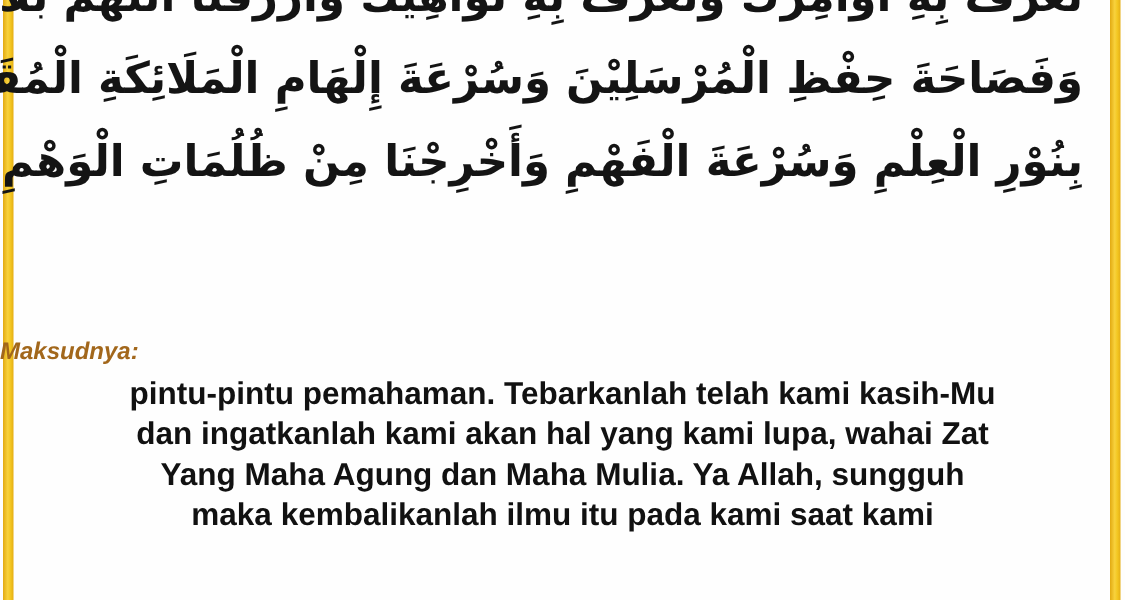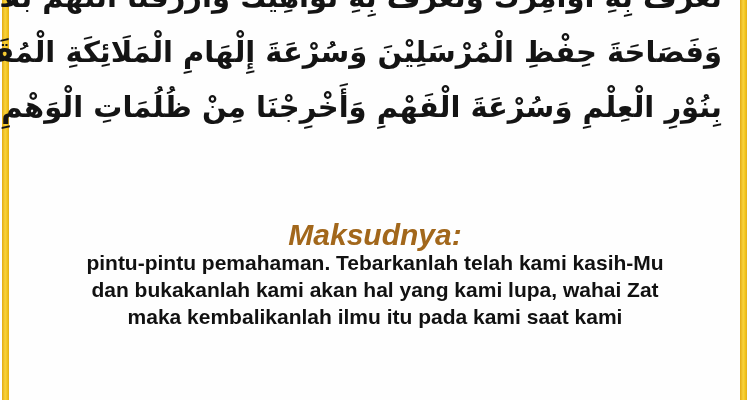--- a/index.html
+++ b/index.html
@@ -43,22 +43,21 @@
     line-height: 55px;
     white-space: nowrap;
   }
 
   
   .meaning-heading {
     position: absolute;
     top: 221px;
     left: 0;
     right: 0;
-    text-align: center;
-    font-size: 30px;
+    font-size: 16px;
     font-weight: bold;
     font-style: italic;
     color: #a2671b;
     line-height: 27px;
   }
 
   
   .translation-block {
     position: absolute;
     top: 249px;
@@ -86,17 +85,18 @@
   <div class="arabic-block">
     <div class="arabic-line">تُعْرَفُ بِهِ أَوَامِرُكَ وَتُعْرَفُ بِهِ نَوَاهِيْكَ وَارْزُقْنَا اللَّهُمَّ بَلَاغَةَ فَهْمِ النَّبِيِّيْنَ</div>
     <div class="arabic-line">وَفَصَاحَةَ حِفْظِ الْمُرْسَلِيْنَ وَسُرْعَةَ إِلْهَامِ الْمَلَائِكَةِ الْمُقَرَّبِيْنَ وَأَكْرِمْنَا اللَّهُمَّ</div>
     <div class="arabic-line">بِنُوْرِ الْعِلْمِ وَسُرْعَةَ الْفَهْمِ وَأَخْرِجْنَا مِنْ ظُلُمَاتِ الْوَهْمِ وَالْجَهْلِ وَافْتَحْ لَنَا</div>
   </div>
 
   <div class="meaning-heading">Maksudnya:</div>
 
   <div class="translation-block">
     <div class="translation-line">pintu-pintu pemahaman. Tebarkanlah telah kami kasih-Mu</div>
-    <div class="translation-line">dan bukakanlah kami akan hal yang kami lupa, wahai Zat</div>
+    <div class="translation-line">dan ingatkanlah kami akan hal yang kami lupa, wahai Zat</div>
+    <div class="translation-line">Yang Maha Agung dan Maha Mulia. Ya Allah, sungguh</div>
     <div class="translation-line">maka kembalikanlah ilmu itu pada kami saat kami</div>
   </div>
 
 </div>
 
 </body></html>

